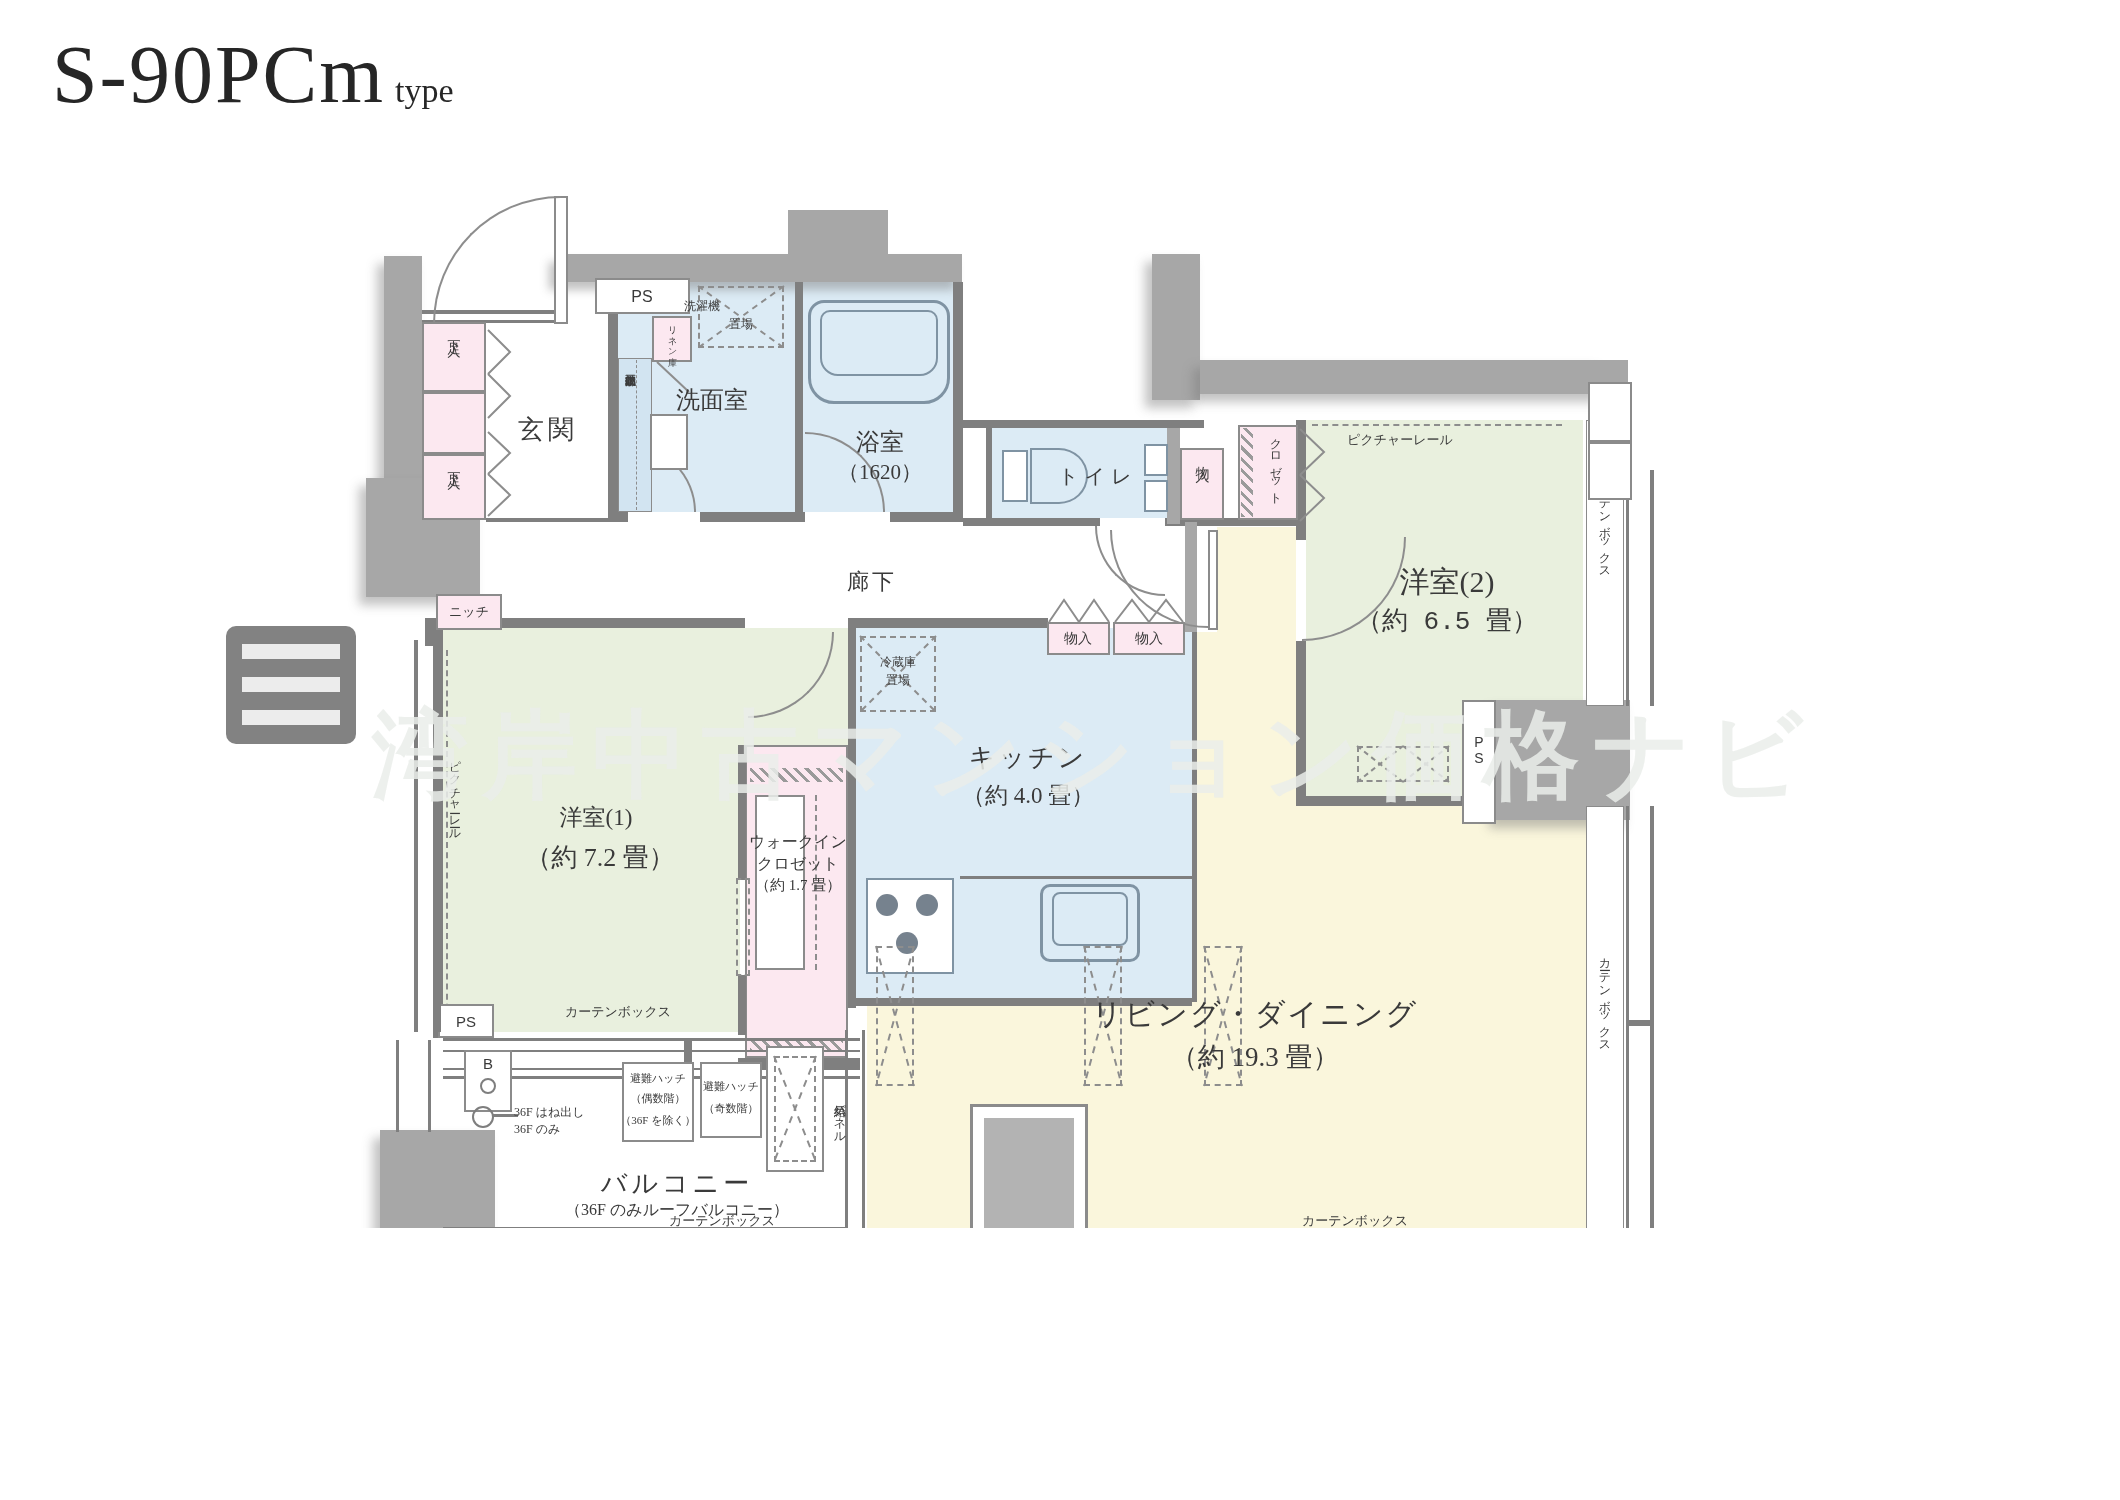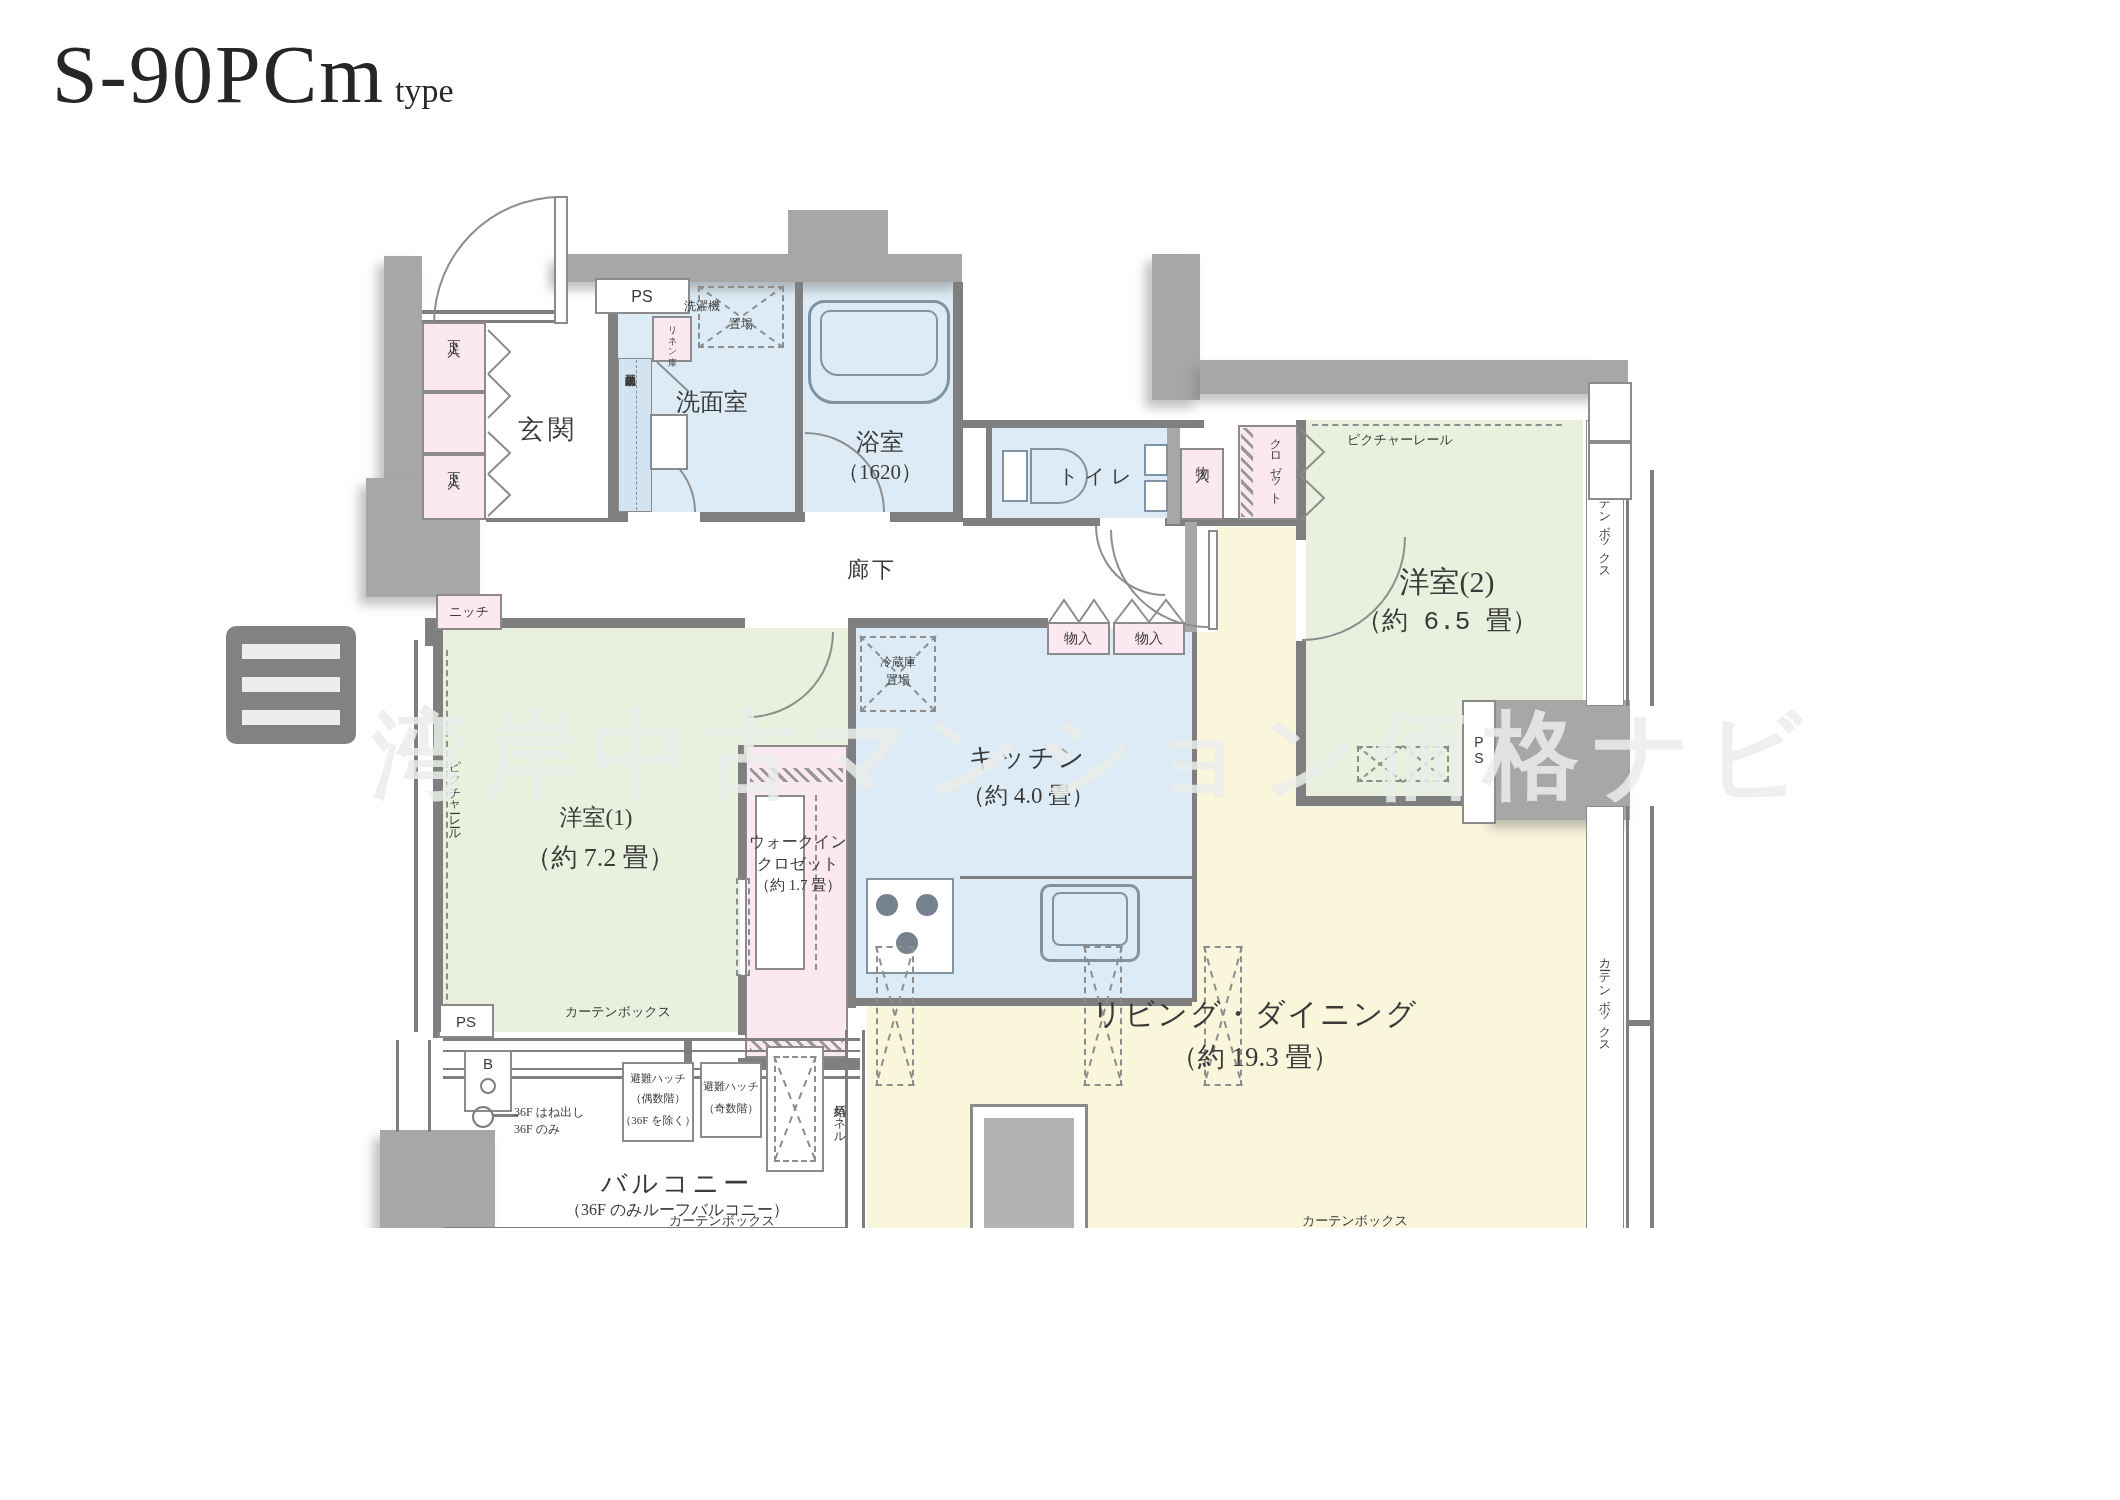--- a/index.html
+++ b/index.html
@@ -298,25 +298,25 @@
   <div class="lbl" style="left:731px;top:1108px;font-size:11px;">（奇数階）</div>
   <div class="box" style="left:766px;top:1046px;width:58px;height:126px;"></div>
   <div class="dash" style="left:774px;top:1056px;width:42px;height:106px;"></div>
   <svg class="mark" style="left:774px;top:1056px;" width="42" height="106">
       <line x1="0" y1="0" x2="42" y2="106" stroke-dasharray="7 6" stroke-width="2"></line>
       <line x1="42" y1="0" x2="0" y2="106" stroke-dasharray="7 6" stroke-width="2"></line>
     </svg>
   <div class="vlbl" style="left:840px;top:1096px;font-size:12px;letter-spacing:0;z-index:5;">給気パネル</div>
 
   <div class="lbl" style="left:548px;top:430px;font-size:26px;letter-spacing:4px;">玄関</div>
-  <div class="lbl" style="left:712px;top:402px;font-size:24px;">洗面室</div>
+  <div class="lbl" style="left:712px;top:402px;font-size:24px;font-family:Liberation Mono, monospace;">洗面室</div>
   <div class="lbl" style="left:880px;top:442px;font-size:24px;">浴室</div>
   <div class="lbl" style="left:880px;top:472px;font-size:21px;">（1620）</div>
   <div class="lbl" style="left:1098px;top:477px;font-size:20px;letter-spacing:6px;">トイレ</div>
-  <div class="lbl" style="left:872px;top:570px;font-size:22px;letter-spacing:3px;">廊下</div>
+  <div class="lbl" style="left:872px;top:582px;font-size:22px;letter-spacing:3px;">廊下</div>
   <div class="lbl" style="left:1028px;top:758px;font-size:26px;letter-spacing:3px;">キッチン</div>
   <div class="lbl" style="left:1028px;top:796px;font-size:23px;">（約 4.0 畳）</div>
   <div class="lbl" style="left:596px;top:818px;font-size:23px;">洋室(1)</div>
   <div class="lbl" style="left:600px;top:858px;font-size:26px;">（約 7.2 畳）</div>
   <div class="lbl" style="left:1447px;top:582px;font-size:30px;">洋室(2)</div>
   <div class="lbl" style="left:1447px;top:622px;font-size:26px;font-family:Liberation Mono, monospace;">（約 6.5 畳）</div>
   <div class="lbl" style="left:1255px;top:1014px;font-size:30px;letter-spacing:2px;z-index:5;">リビング・ダイニング</div>
   <div class="lbl" style="left:1255px;top:1058px;font-size:27px;z-index:5;">（約 19.3 畳）</div>
   <div class="lbl" style="left:798px;top:842px;font-size:16px;z-index:5;">ウォークイン</div>
   <div class="lbl" style="left:798px;top:864px;font-size:16px;z-index:5;">クロゼット</div>

